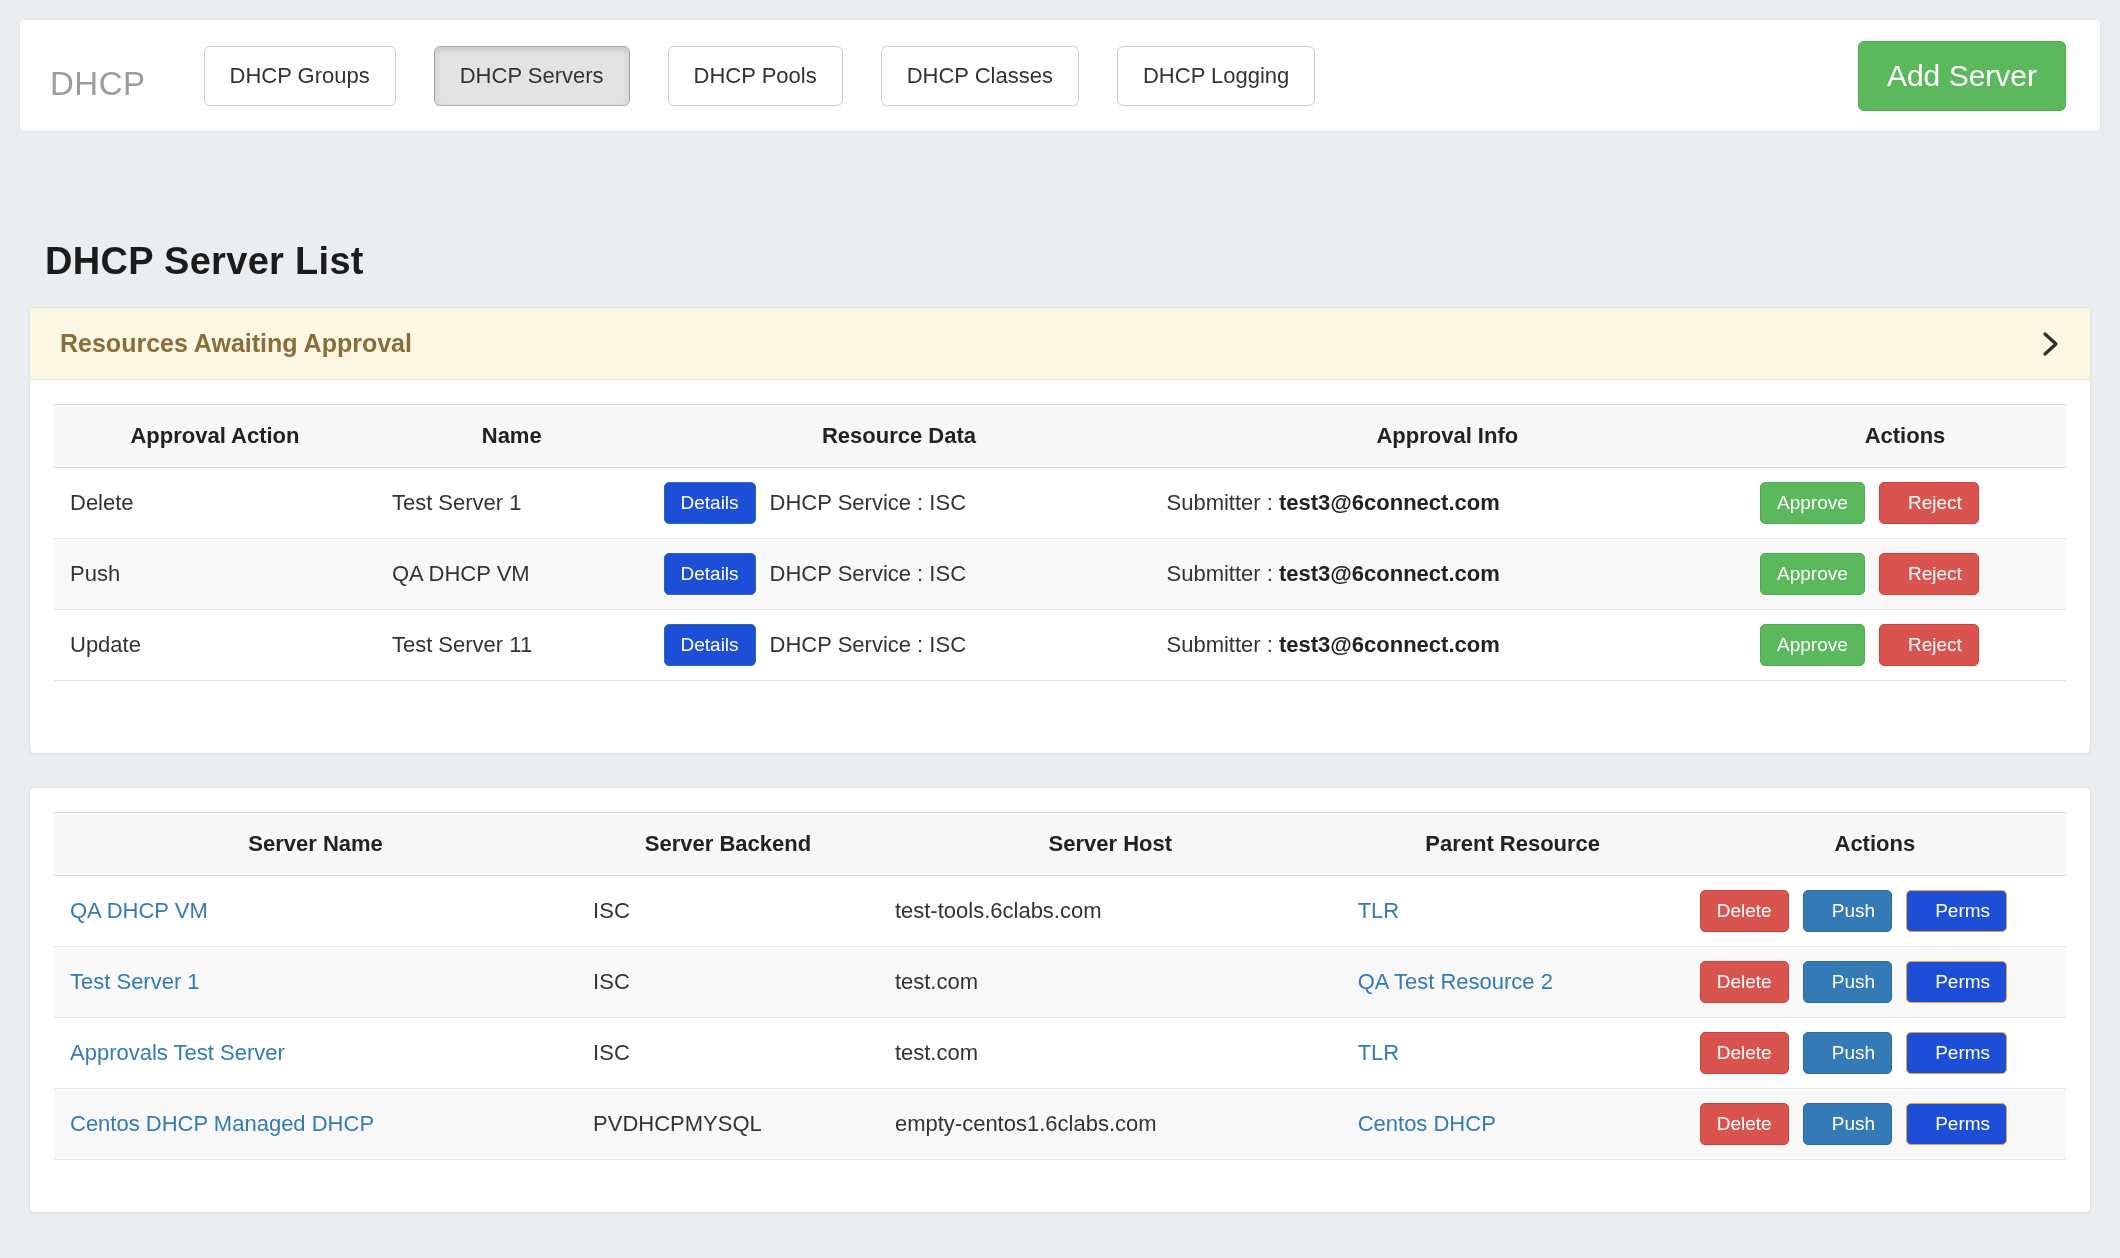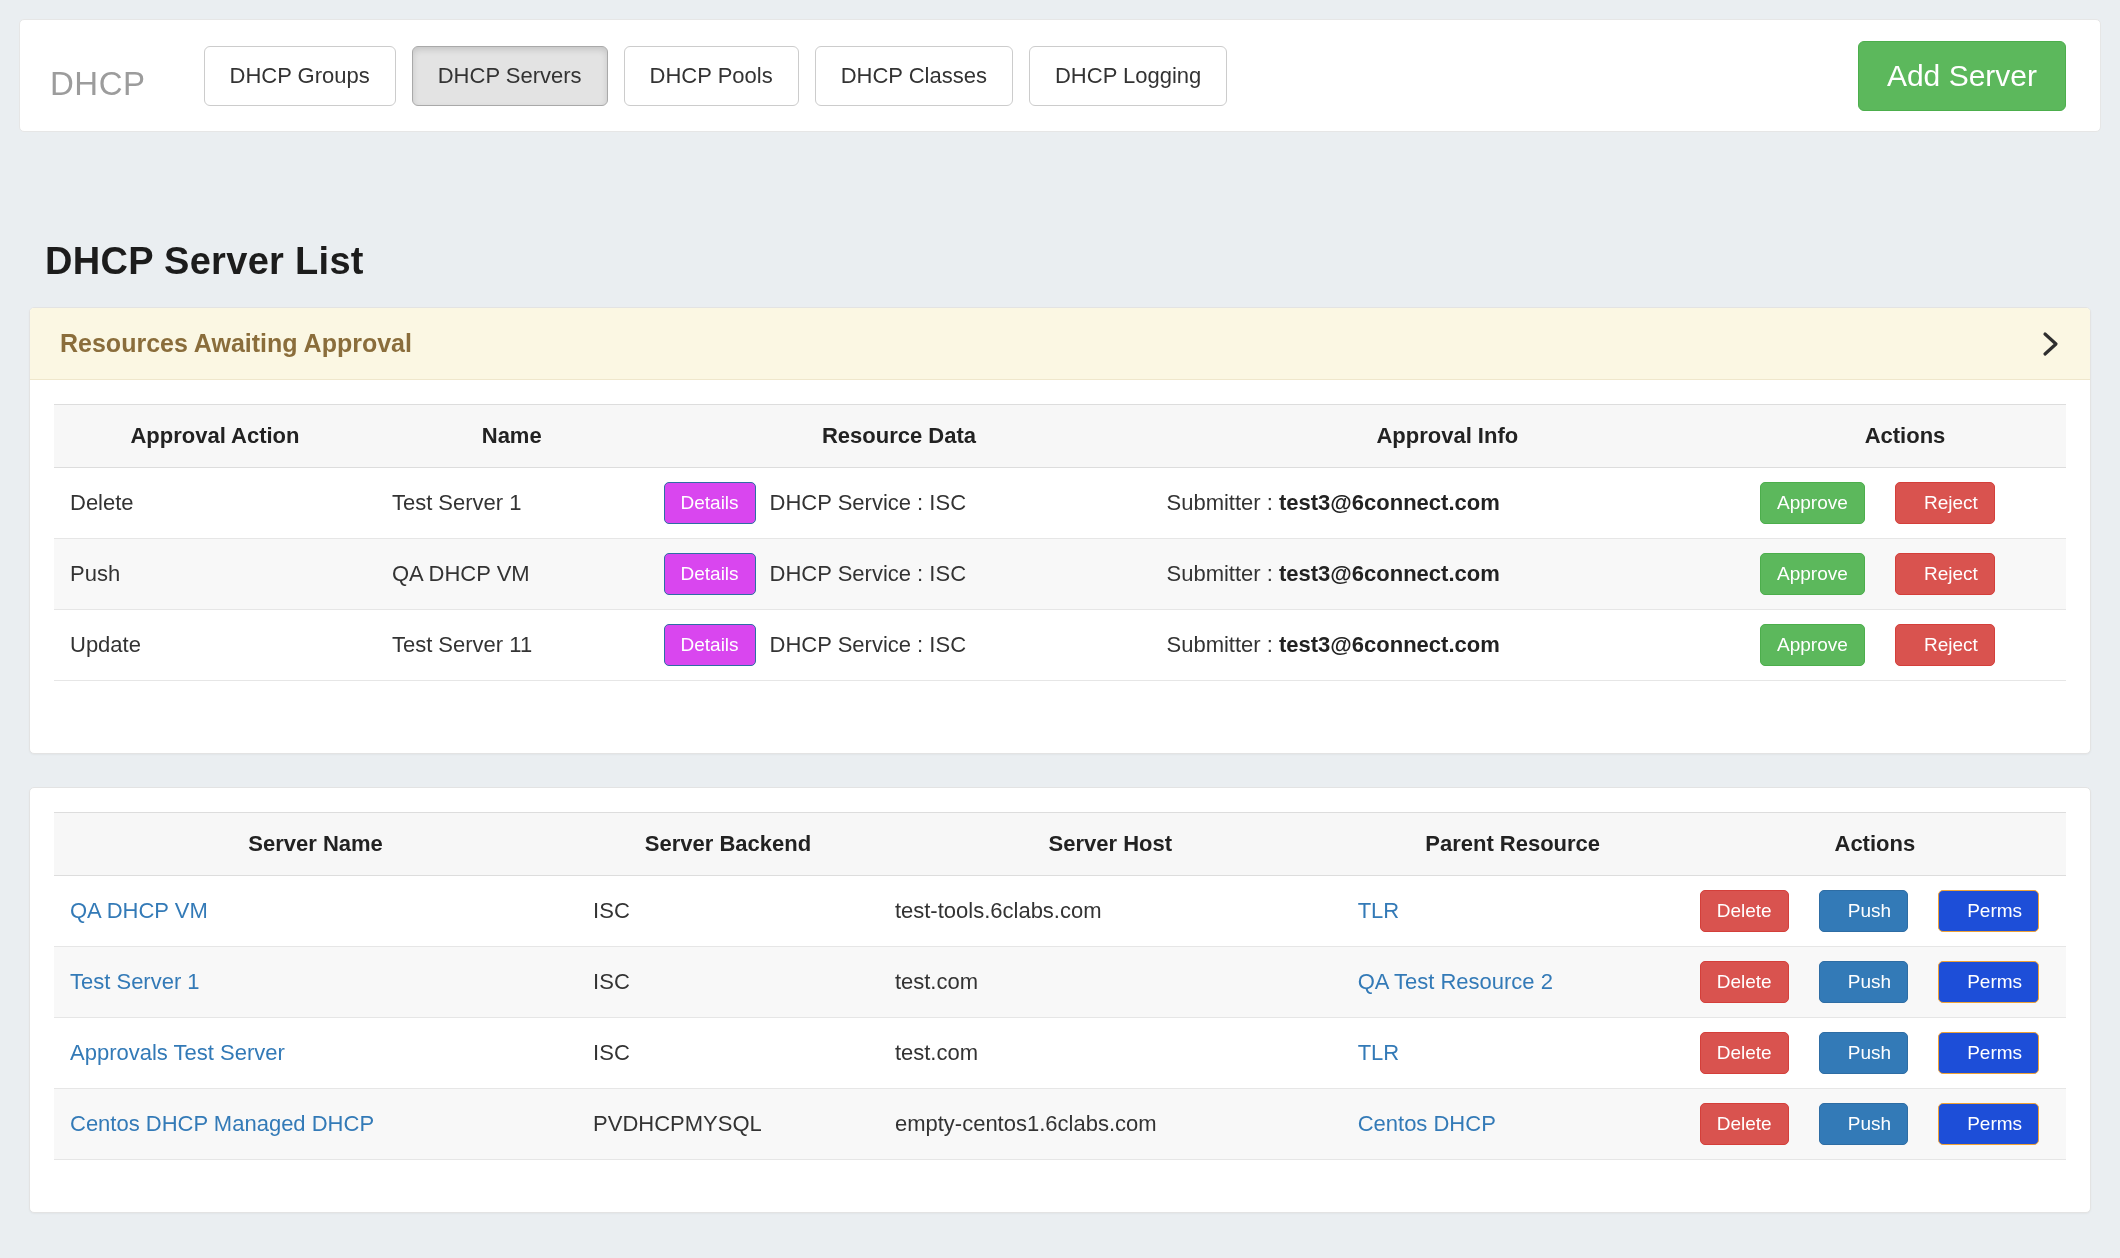--- a/index.html
+++ b/index.html
@@ -23,21 +23,21 @@
     align-items: center;
     padding: 0 34px 0 30px;
   }
   .brand {
     font-size: 33px;
     color: #9c9c9c;
     margin-right: 58px;
     letter-spacing: 0.5px;
     margin-top: 16px;
   }
-  .tabs { display: flex; gap: 16px; align-items: center; }
+  .tabs { display: flex; gap: 38px; align-items: center; }
   .tab-btn {
     font-family: inherit;
     font-size: 22px;
     color: #333;
     background: #fff;
     border: 1px solid #ccc;
     border-radius: 6px;
     padding: 16px 25px;
     cursor: pointer;
     white-space: nowrap;
@@ -139,22 +139,22 @@
     font-family: inherit;
     display: inline-block;
     font-size: 19px;
     color: #fff;
     padding: 9px 16px;
     border-radius: 5px;
     border: 1px solid transparent;
     cursor: pointer;
     white-space: nowrap;
   }
-  .btn + .btn { margin-left: 24px; padding-left: 28px; }
-  .btn-details { background: #d946ef; border-color: #2e6da4; }
+  .btn + .btn { margin-left: 8px; padding-left: 28px; }
+  .btn-details { background: #1d4ed8; border-color: #2e6da4; }
   .btn-approve { background: #5cb85c; border-color: #4cae4c; }
   .btn-reject  { background: #d9534f; border-color: #d43f3a; }
   .btn-delete  { background: #d9534f; border-color: #d43f3a; }
   .btn-push    { background: #337ab7; border-color: #2e6da4; }
   .btn-perms   { background: #1d4ed8; border-color: #eea236; }
 </style>
 </head>
 <body>
 
 <header class="topbar">

